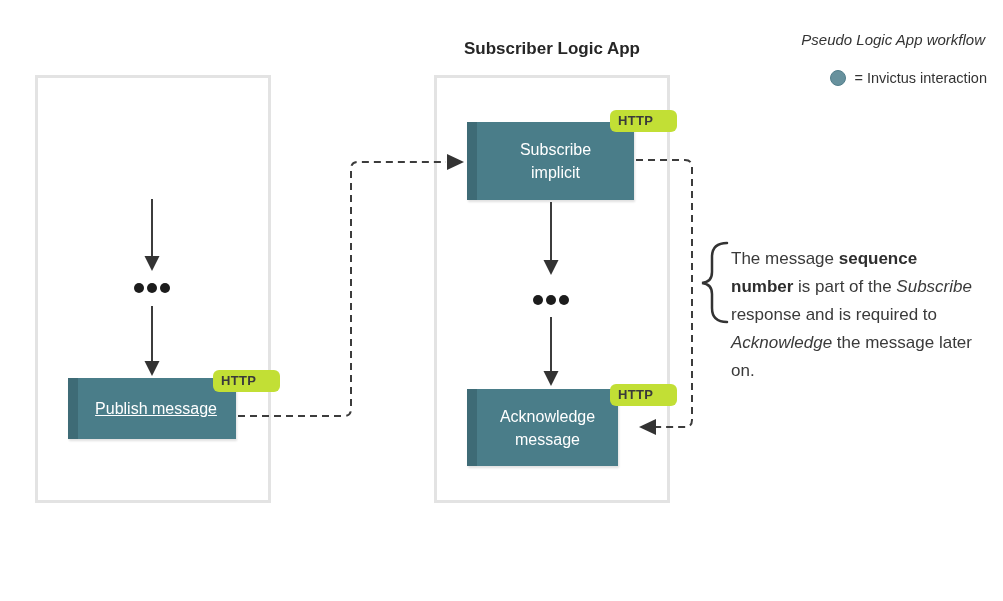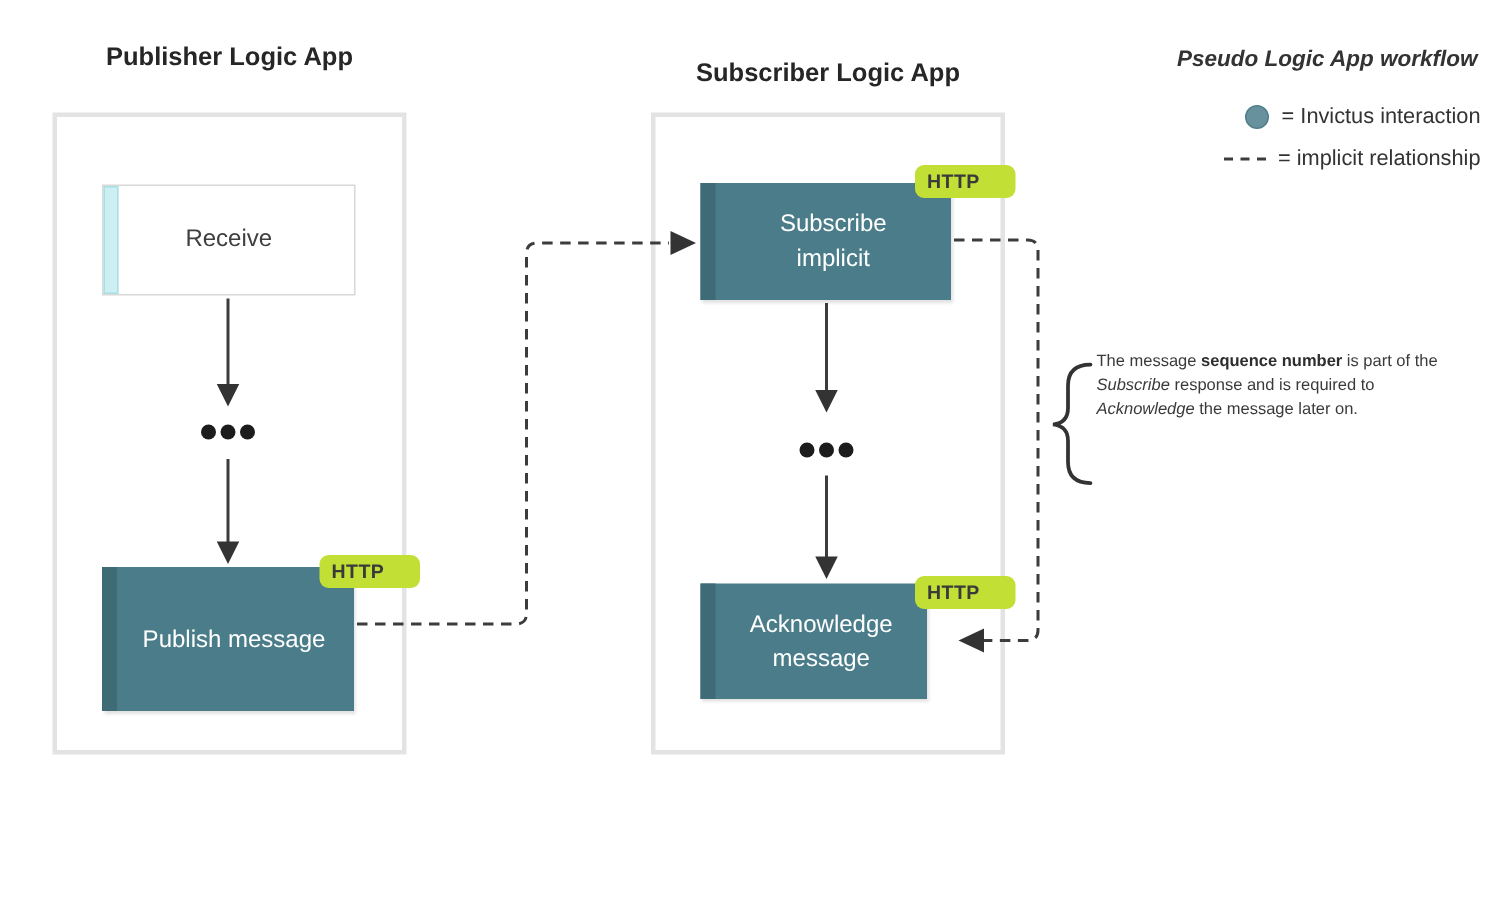--- a/index.html
+++ b/index.html
@@ -60,21 +60,21 @@
     border: 1px solid #aadfe5;
   }
   .teal-box {
     background: #4a7d89;
     color: #ffffff;
     font-size: 16px;
     line-height: 23px;
     box-shadow: 1px 2px 2px rgba(0,0,0,0.12);
   }
   .teal-box .accent-bar { background: #3e6b76; }
-  #publish-box  { left: 68px;  top: 378px; width: 168px; height: 96px; }
+  #publish-box  { left: 68px;  top: 378px; width: 168px; height: 61px; text-decoration: underline; }
   #publish-box .step-label { white-space: nowrap; padding-left: 8px; }
   #subscribe-box { left: 467px; top: 122px; width: 167px; height: 78px; }
   #acknowledge-box { left: 467px; top: 389px; width: 151px; height: 77px; }
   .wrap-label { width: 122px; margin-left: 10px; }
 
   .http-badge {
     position: absolute;
     z-index: 4;
     background: #c2df35;
     color: #3a3a3a;
@@ -94,21 +94,20 @@
     z-index: 3;
     pointer-events: none;
   }
 
   .legend-title {
     position: absolute;
     right: 18px; top: 31px;
     font-size: 15px;
     font-style: italic;
     color: #333333;
-    font-weight: bold;
   }
   .legend-row {
     position: absolute;
     right: 16px;
     display: flex;
     align-items: center;
     gap: 8px;
     font-size: 14.5px;
     color: #333333;
     z-index: 4;
@@ -122,54 +121,45 @@
     border: 1px solid #527e8b;
   }
   .legend-dash {
     width: 28px;
     height: 0;
     border-top: 2px dashed #3c3c3c;
   }
 
   #annotation-text {
     position: absolute;
-    left: 731px; top: 233px;
+    left: 731px; top: 245px;
     width: 252px;
-    font-size: 11px;
-    line-height: 16px;
+    font-size: 17px;
+    line-height: 28px;
     color: #3a3a3a;
     z-index: 4;
   }
   #annotation-text b { font-weight: 700; color: #2e2e2e; }
 </style>
 </head>
 <body>
 
 <div class="canvas">
 
-  <div class="panel-title" id="title-publisher">Publisher Logic App</div>
   <div class="panel-title" id="title-subscriber">Subscriber Logic App</div>
 
   <div class="legend-title">Pseudo Logic App workflow</div>
   <div class="legend-row" id="legend-row-1">
     <span class="legend-circle"></span>
     <span>= Invictus interaction</span>
   </div>
-  <div class="legend-row" id="legend-row-2">
-    <span class="legend-dash"></span>
-    <span>= implicit relationship</span>
-  </div>
 
   <div class="panel" id="panel-publisher"></div>
   <div class="panel" id="panel-subscriber"></div>
 
-  <div class="step-box" id="receive-box">
-    <span class="accent-bar"></span>
-    <span class="step-label">Receive</span>
-  </div>
 
   <div class="step-box teal-box" id="publish-box">
     <span class="accent-bar"></span>
     <span class="step-label">Publish message</span>
   </div>
 
   <div class="step-box teal-box" id="subscribe-box">
     <span class="accent-bar"></span>
     <span class="step-label wrap-label">Subscribe implicit</span>
   </div>

